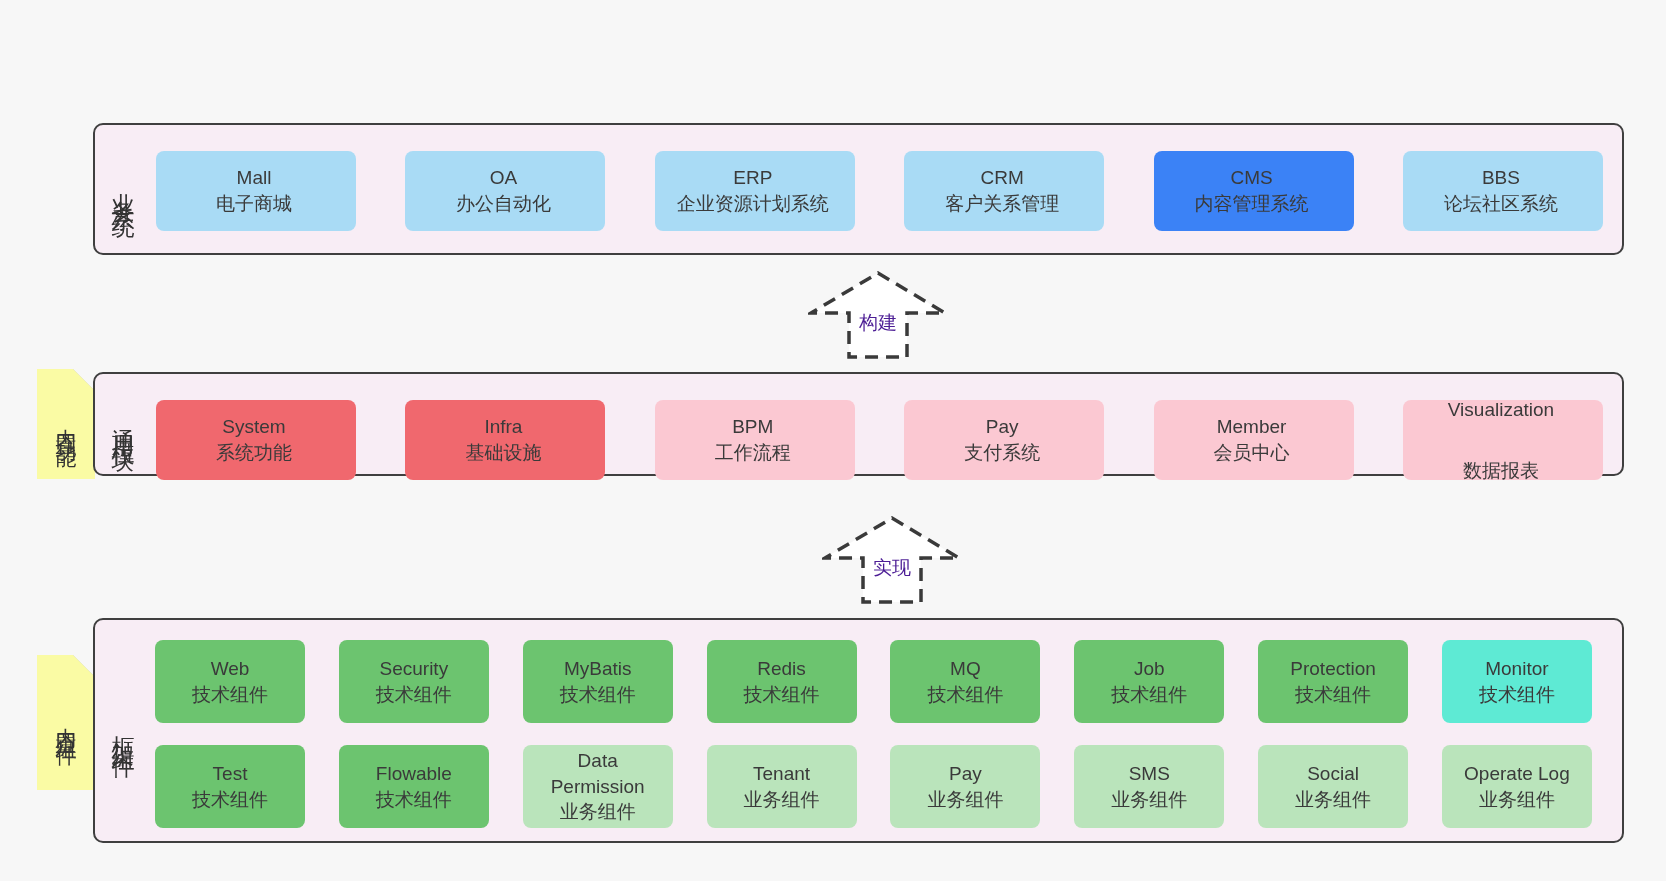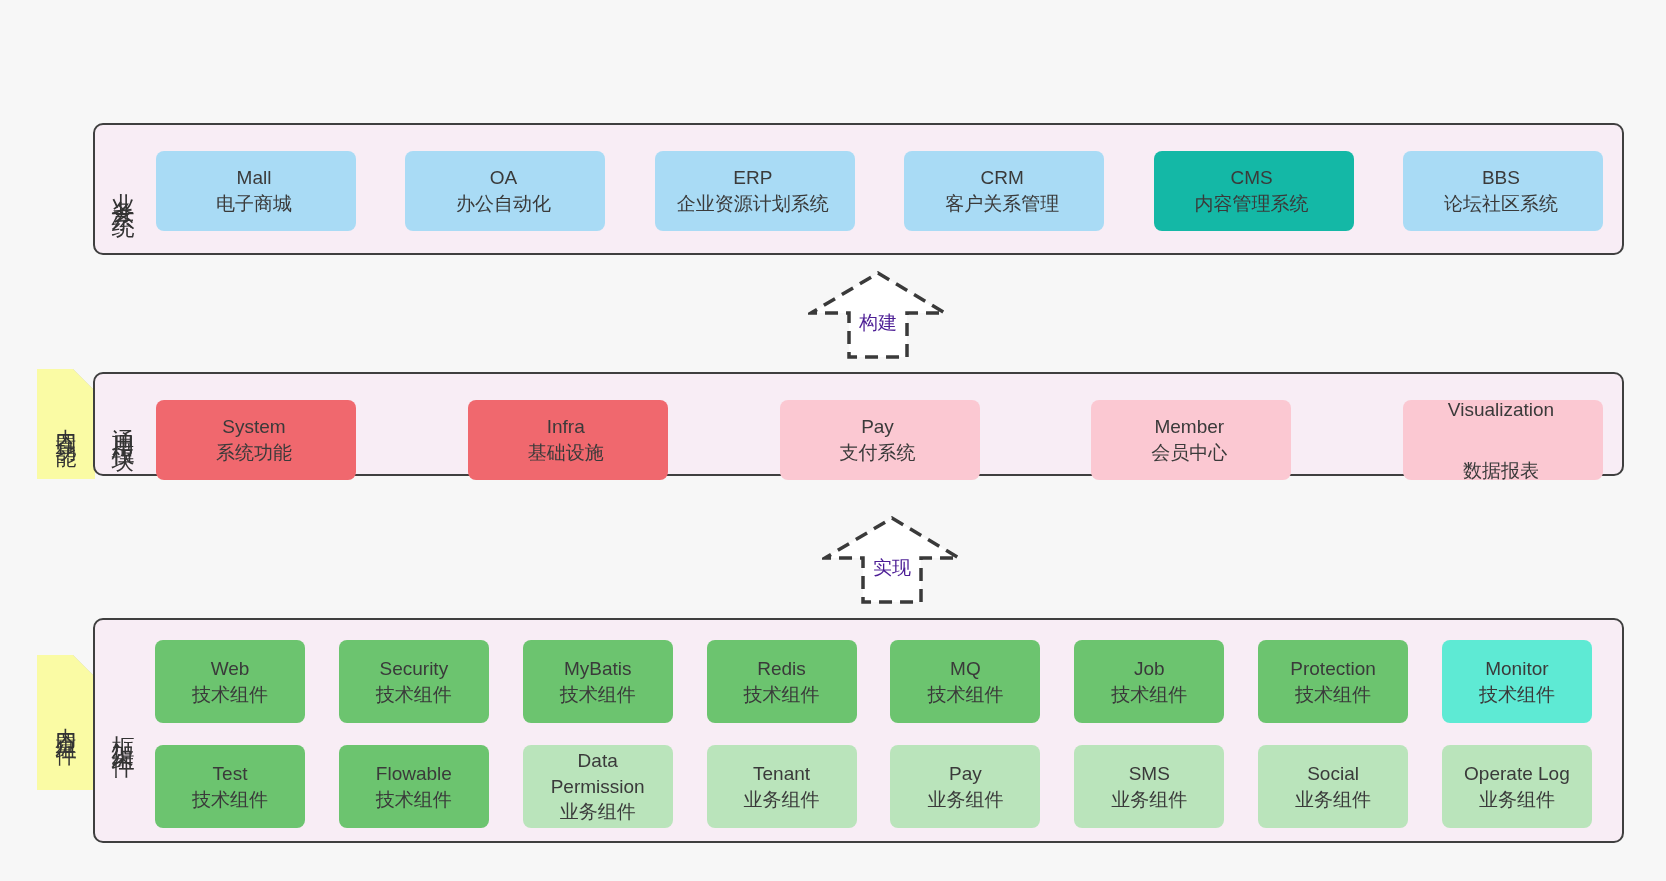--- a/index.html
+++ b/index.html
@@ -75,21 +75,21 @@
           <div class="box-desc">办公自动化</div>
         </div>
         <div class="box" style="background: rgb(169, 219, 245);">
           <div class="box-name">ERP</div>
           <div class="box-desc">企业资源计划系统</div>
         </div>
         <div class="box" style="background: rgb(169, 219, 245);">
           <div class="box-name">CRM</div>
           <div class="box-desc">客户关系管理</div>
         </div>
-        <div class="box" style="background: #14b8a6;">
+        <div class="box" style="background: #3b82f6;">
           <div class="box-name">CMS</div>
           <div class="box-desc">内容管理系统</div>
         </div>
         <div class="box" style="background: rgb(169, 219, 245);">
           <div class="box-name">BBS</div>
           <div class="box-desc">论坛社区系统</div>
         </div>
       </div>
   </section>
 
@@ -105,20 +105,24 @@
     <div class="row row-wide" id="row-modules">
         <div class="box" style="background: rgb(240, 104, 110);">
           <div class="box-name">System</div>
           <div class="box-desc">系统功能</div>
         </div>
         <div class="box" style="background: rgb(240, 104, 110);">
           <div class="box-name">Infra</div>
           <div class="box-desc">基础设施</div>
         </div>
         <div class="box" style="background: rgb(251, 200, 210);">
+          <div class="box-name">BPM</div>
+          <div class="box-desc">工作流程</div>
+        </div>
+        <div class="box" style="background: rgb(251, 200, 210);">
           <div class="box-name">Pay</div>
           <div class="box-desc">支付系统</div>
         </div>
         <div class="box" style="background: rgb(251, 200, 210);">
           <div class="box-name">Member</div>
           <div class="box-desc">会员中心</div>
         </div>
         <div class="box" style="background: rgb(251, 200, 210); gap: 35px;">
           <div class="box-name">Visualization</div>
           <div class="box-desc">数据报表</div>

